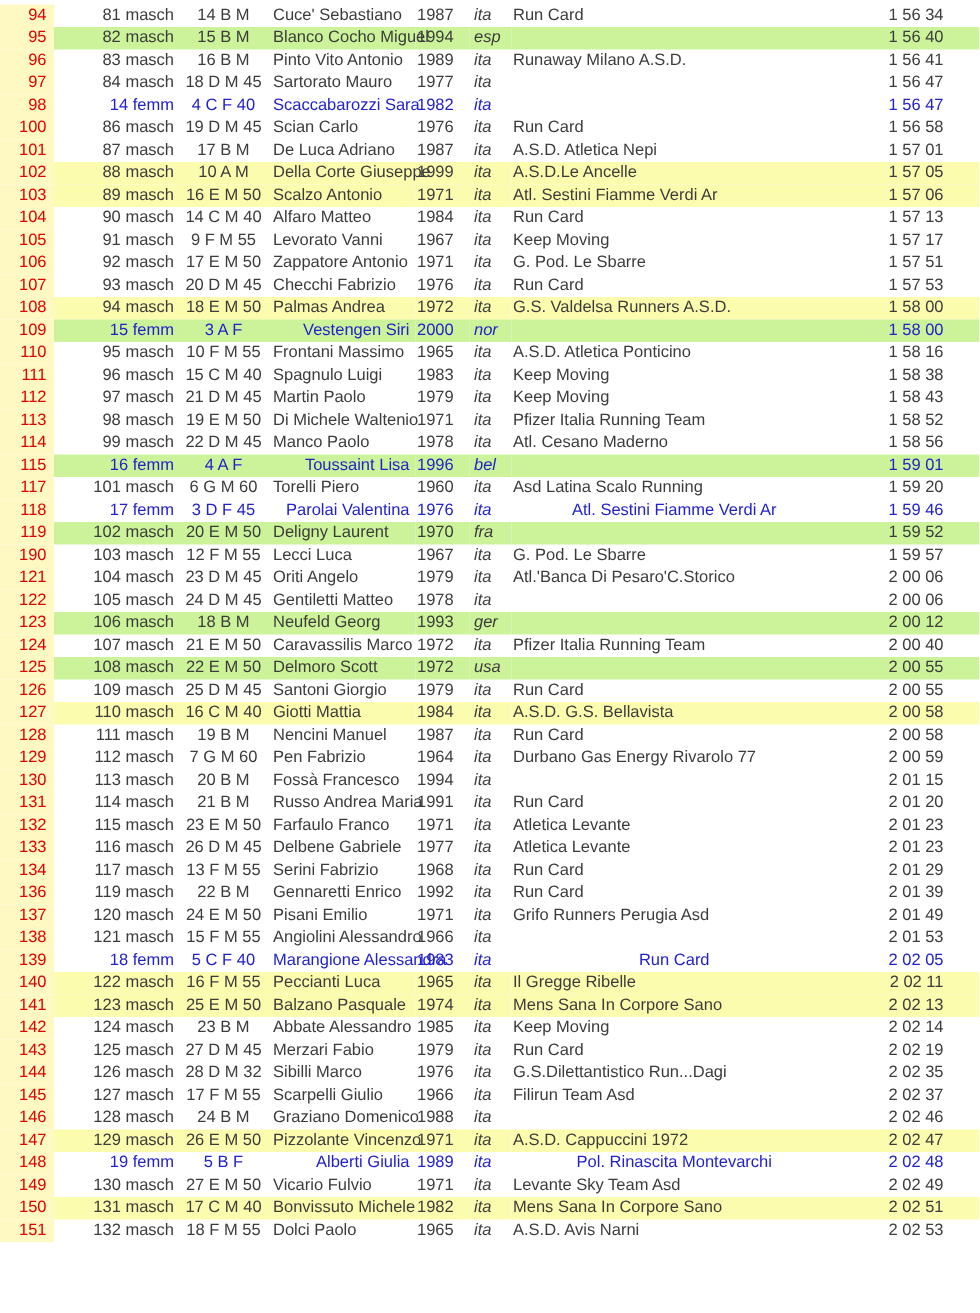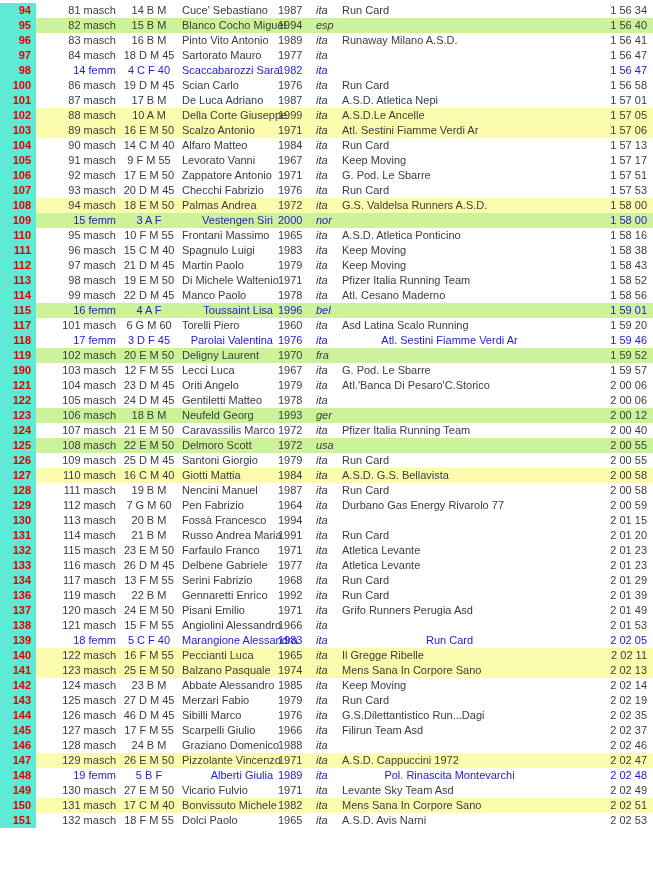--- a/index.html
+++ b/index.html
@@ -10,29 +10,29 @@
   }
   table.results {
     border-collapse:collapse; table-layout:fixed;
     width:653px;
   }
   td {
     height:15px; padding:0; font-size:11px; line-height:15px;
     white-space:nowrap; overflow:visible; vertical-align:middle;
     color:var(--text-color,#3c3c3c);
   }
-  td.pos   { text-align:right; padding-right:5px; font-weight:bold;
-             color:var(--pos-red,#e10000); background:#5eead4; }
+  td.pos   { text-align:right; padding-right:5px; font-weight:normal;
+             color:var(--pos-red,#e10000); background:#fef9c3; }
   td.catpos{ text-align:right; padding-right:2px; }
   td.cat   { text-align:center; }
   td.name  { text-align:left; padding-left:2px; }
   td.year  { text-align:left; padding-left:1px; }
   td.nat   { text-align:left; padding-left:3px;font-style:italic; }
   td.team  { text-align:left; padding-left:1px; }
-  td.time  { text-align:right; padding-right:6px; }
+  td.time  { text-align:right; padding-right:24px; }
 
   tr.bg-green  td:not(.pos) { background:var(--green-bg,#ccf399); }
   tr.bg-yellow td:not(.pos) { background:var(--yellow-bg,#fcfcae); }
 
   tr.femm td:not(.pos) { color:var(--femm-blue,#2222cc); }
   tr.femm td.name { text-align:right; padding-right:4px; }
   tr.femm td.team { text-align:center; padding-left:0; }
 </style>
 </head>
 <body>
@@ -515,21 +515,21 @@
         <td class="cat">27 D M 45</td>
         <td class="name">Merzari Fabio</td>
         <td class="year">1979</td>
         <td class="nat">ita</td>
         <td class="team">Run Card</td>
         <td class="time">2 02 19</td>
       </tr>
       <tr>
         <td class="pos">144</td>
         <td class="catpos">126 masch</td>
-        <td class="cat">46 D M 45</td>
+        <td class="cat">28 D M 32</td>
         <td class="name">Sibilli Marco</td>
         <td class="year">1976</td>
         <td class="nat">ita</td>
         <td class="team">G.S.Dilettantistico Run...Dagi</td>
         <td class="time">2 02 35</td>
       </tr>
       <tr>
         <td class="pos">145</td>
         <td class="catpos">127 masch</td>
         <td class="cat">17 F M 55</td>

